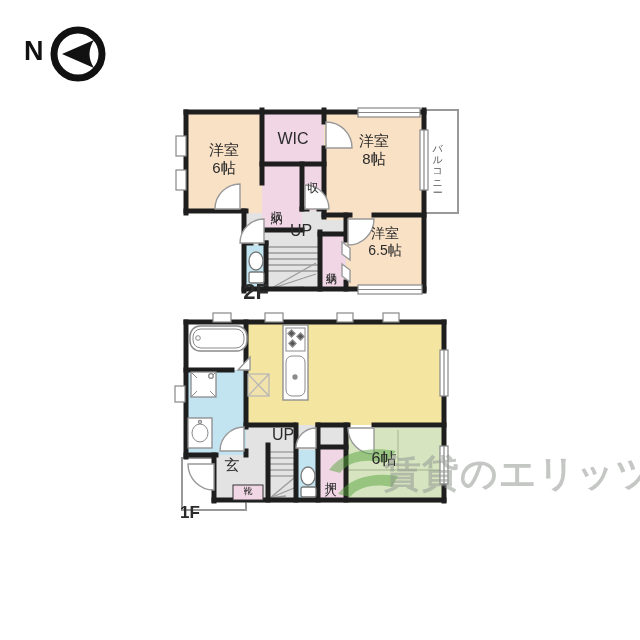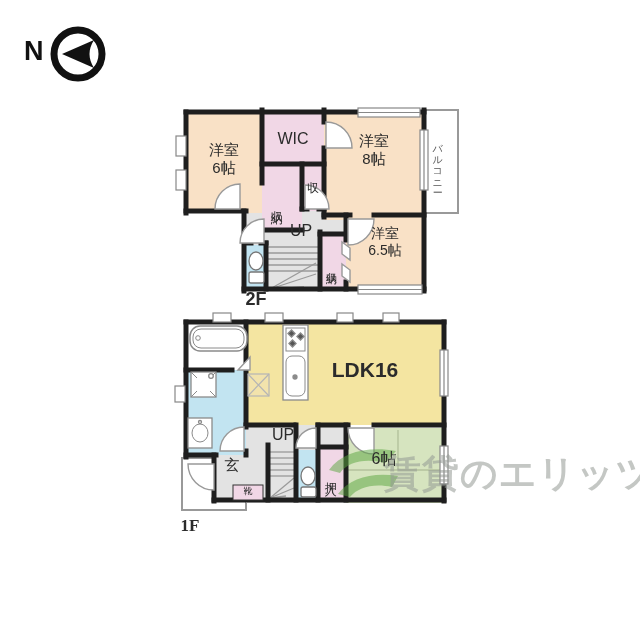--- a/index.html
+++ b/index.html
@@ -4,22 +4,22 @@
 <style>
   html,body{margin:0;padding:0;background:#ffffff;}
   .stage{position:relative;width:640px;height:640px;background:#ffffff;overflow:hidden;
          font-family:"Liberation Sans","DejaVu Sans",sans-serif;}
   .stage svg{position:absolute;left:0;top:0;}
   .labels{position:absolute;left:0;top:0;width:640px;height:640px;}
   .lbl{position:absolute;color:#2b2b2b;font-weight:500;white-space:pre-line;
        text-align:center;line-height:1.22;}
   .vert{writing-mode:vertical-rl;text-orientation:upright;letter-spacing:2px;}
   .compass-n{position:absolute;left:24px;top:36px;font-size:27px;font-weight:800;color:#111;}
-  .f2{left:240px;top:289px;width:32px;font-size:18px;font-weight:600;}
-  .f1{left:174px;top:516px;width:32px;font-size:17px;font-weight:600;font-family:Liberation Serif, serif;}
+  .f2{left:240px;top:279px;width:32px;font-size:22px;font-weight:600;}
+  .f1{left:174px;top:503px;width:32px;font-size:17px;font-weight:600;}
   .r6{left:186px;top:141px;width:76px;font-size:15px;}
   .wic{left:262px;top:129px;width:62px;font-size:16px;}
   .shuno-up{left:269px;top:177px;height:52px;font-size:12px;}
   .shu{left:303px;top:181px;width:20px;font-size:12px;}
   .r8{left:324px;top:132px;width:100px;font-size:15px;}
   .balc{left:431px;top:116px;height:92px;font-size:10px;color:#555;letter-spacing:1px;}
   .up2{left:283px;top:221px;width:36px;font-size:16px;}
   .shuno-low{left:324px;top:243px;height:44px;font-size:11px;}
   .r65{left:346px;top:225px;width:78px;font-size:14px;}
   .ldk{left:300px;top:357px;width:130px;font-size:21px;font-weight:600;}
@@ -235,21 +235,20 @@
   <span class="lbl shu">収</span>
   <span class="lbl r8">洋室
 8帖</span>
   <span class="lbl vert balc">バルコニー</span>
   <span class="lbl up2">UP</span>
   <span class="lbl vert shuno-low">収納</span>
   <span class="lbl r65">洋室
 6.5帖</span>
   <span class="lbl f2">2F</span>
 
-  <span class="lbl ldk">LDK16</span>
   <span class="lbl up1">UP</span>
   <span class="lbl gen">玄</span>
   <span class="lbl shoe">靴</span>
   <span class="lbl vert oshi">押入</span>
   <span class="lbl w6">6帖</span>
   <span class="lbl f1">1F</span>
 
   <span class="lbl wm-text">賃貸のエリッツ</span>
 </div>
 

